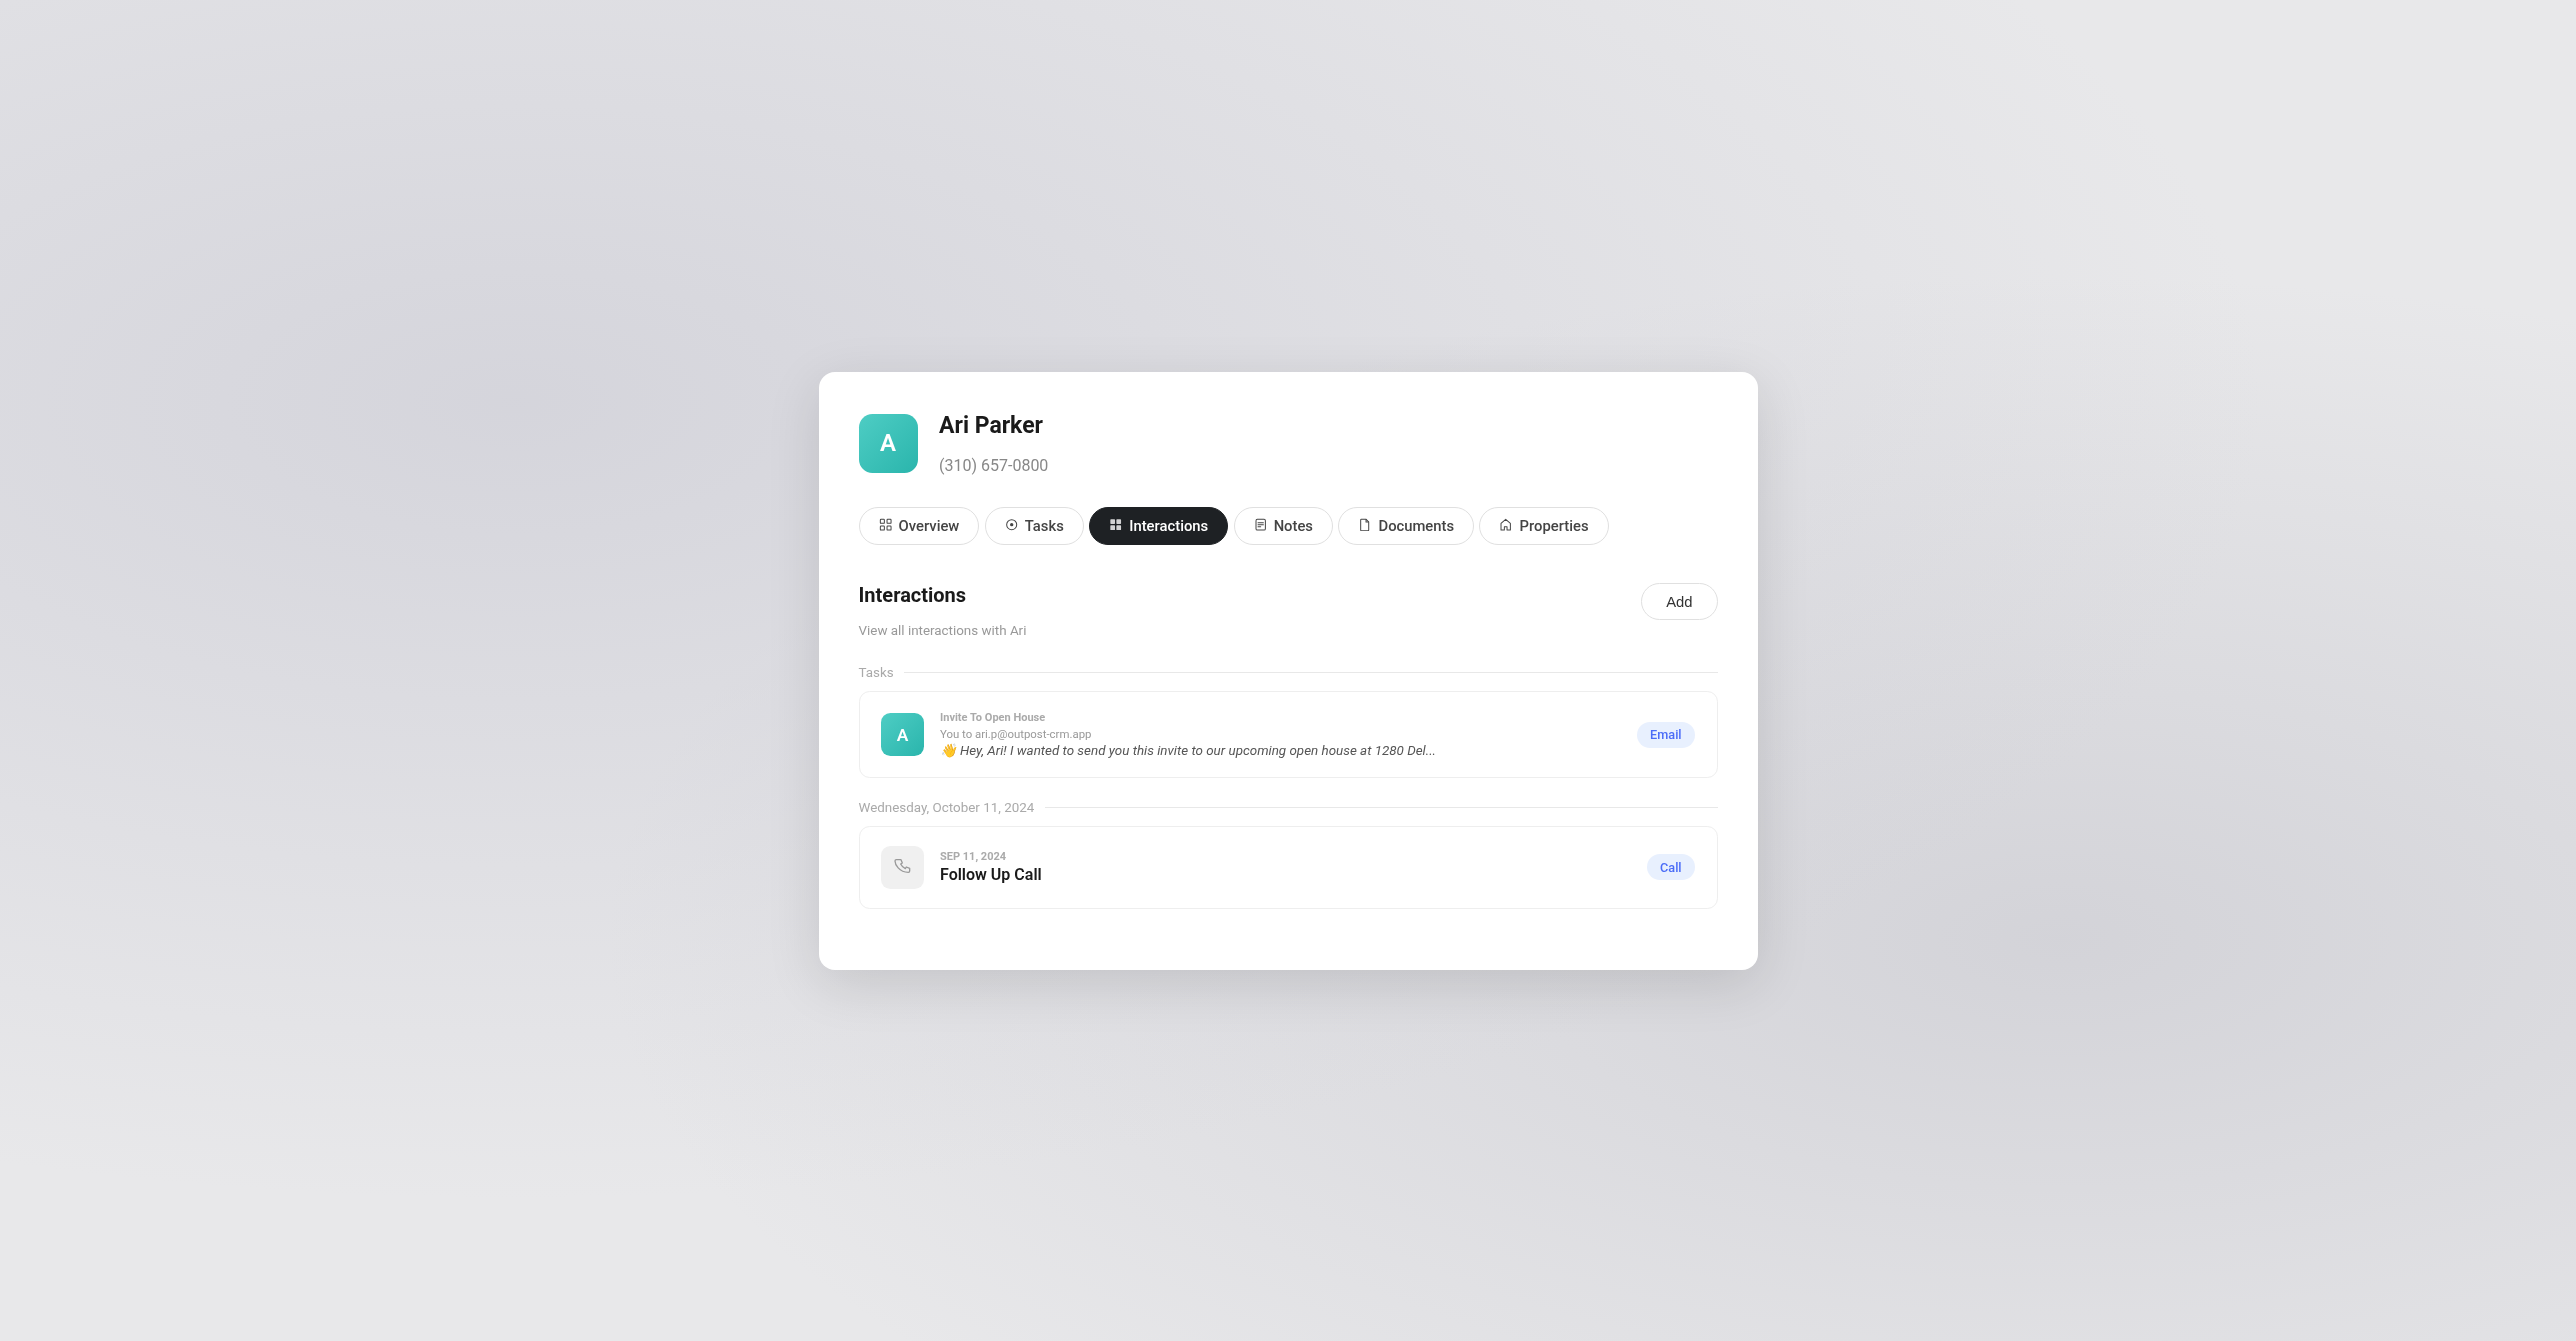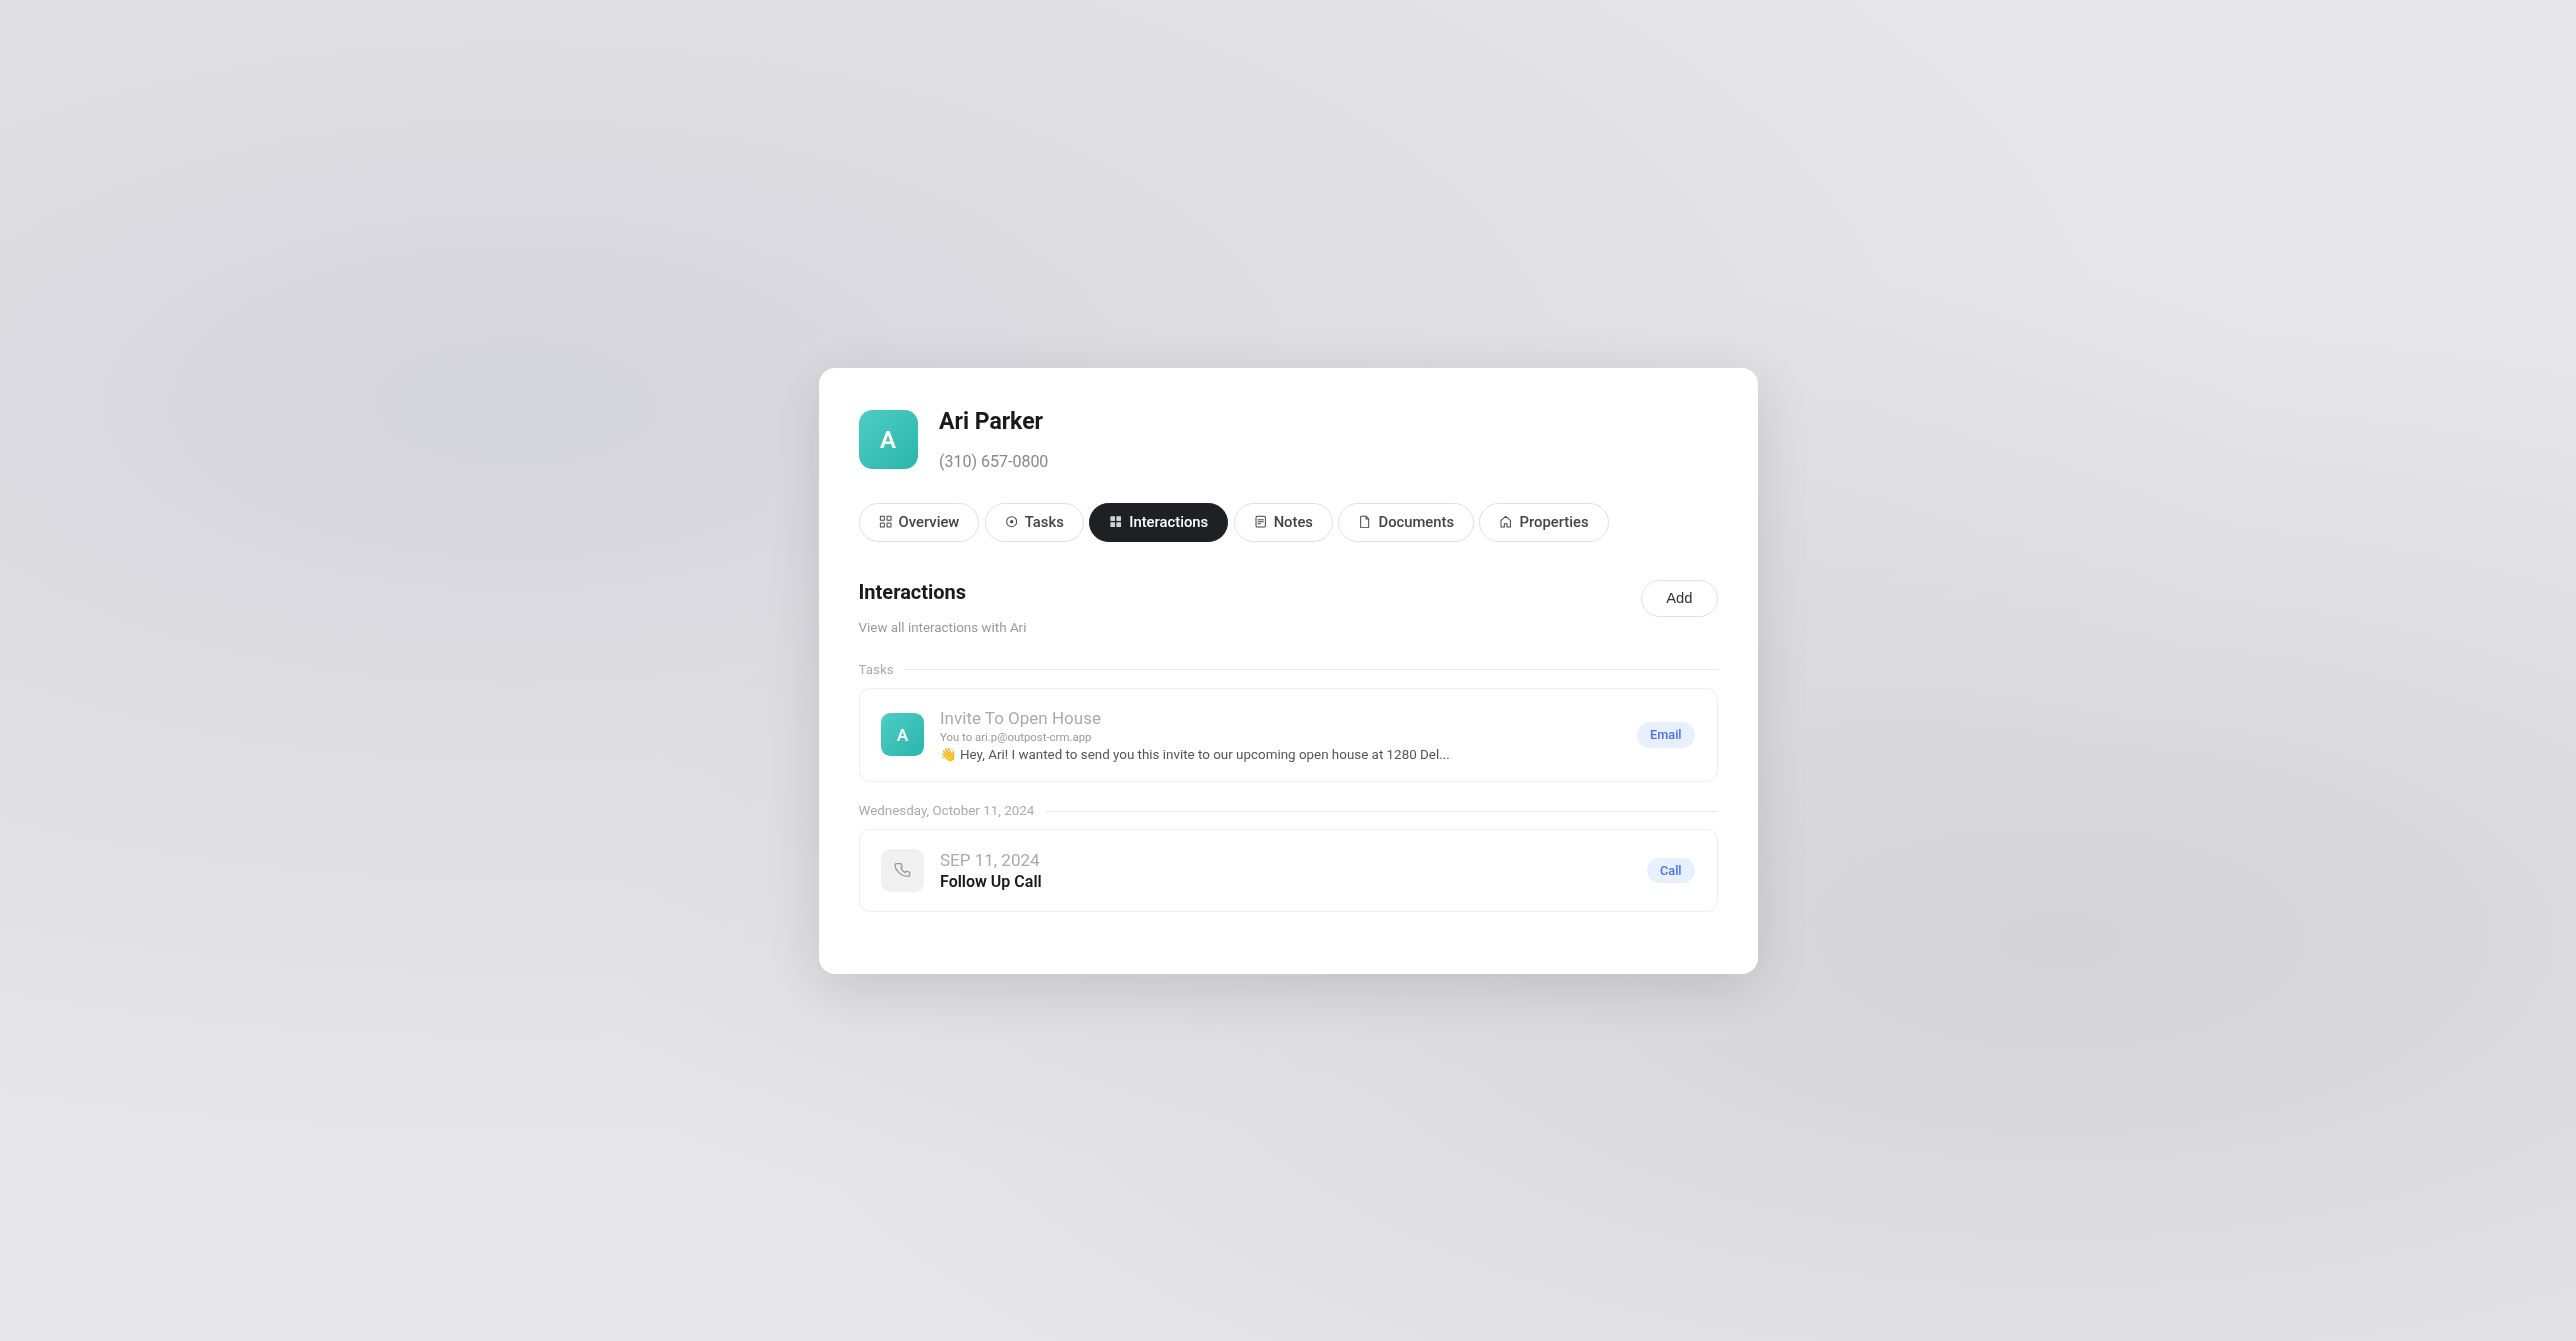--- a/index.html
+++ b/index.html
@@ -180,40 +180,42 @@
       background: #f0f0f0;
       color: #888;
       font-size: 19px;
     }
 
     .interaction-content {
       flex: 1;
     }
 
     .interaction-meta {
-      font-size: 17px;
+      font-size: 11px;
       color: #aaa;
       margin-bottom: 2.7px;
+      font-weight: bold;
     }
 
     .interaction-from {
       font-size: 11.4px;
       color: #999;
     }
 
     .interaction-title {
       font-size: 16px;
       font-weight: 600;
       color: #1a1a1a;
     }
 
     .interaction-preview {
       font-size: 13.4px;
       color: #555;
       margin-top: 2.7px;
+      font-style: italic;
     }
 
     .badge {
       padding: 5.4px 13.4px;
       border-radius: 67px;
       font-size: 12.7px;
       font-weight: 500;
       flex-shrink: 0;
     }
 

